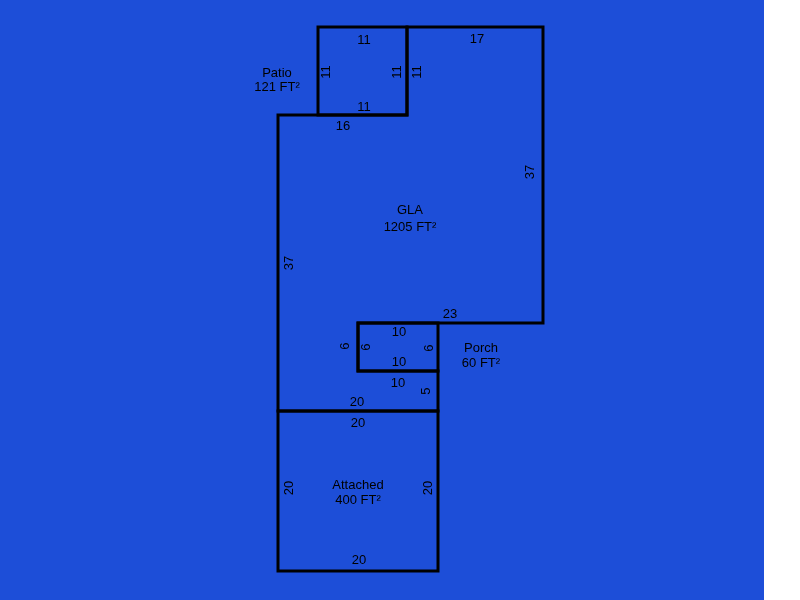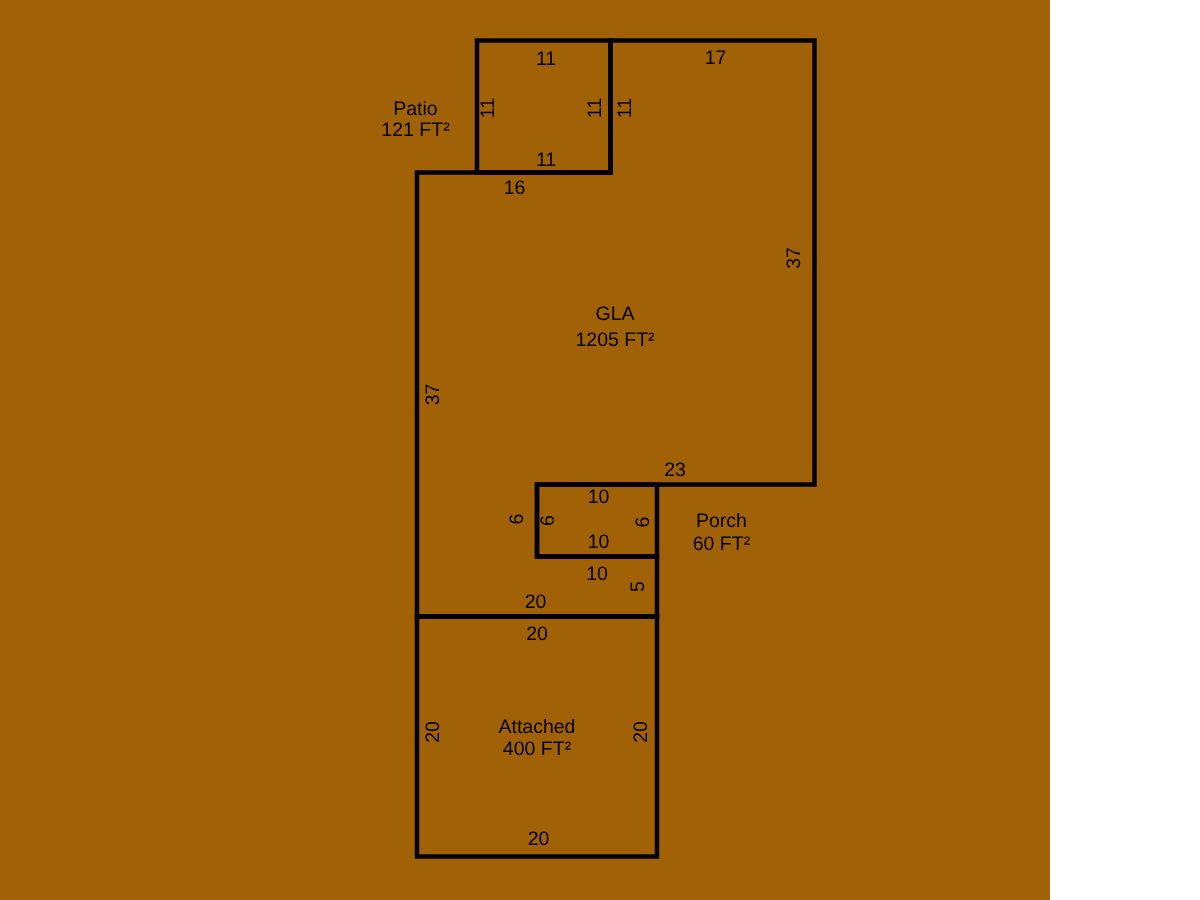--- a/index.html
+++ b/index.html
@@ -2,23 +2,23 @@
 <html><head>
 <meta charset="utf-8">
 <style>
   html, body {
     margin: 0;
     padding: 0;
     background: #ffffff;
   }
   .page {
     position: relative;
-    width: 700px;
+    width: 764px;
     height: 600px;
-    background: #a16207;
+    background: #1d4ed8;
     overflow: hidden;
   }
   svg.sketch {
     display: block;
     width: 800px;
     height: 600px;
   }
   svg.sketch text {
     font-family: "Liberation Sans", "DejaVu Sans", sans-serif;
     fill: #000000;

